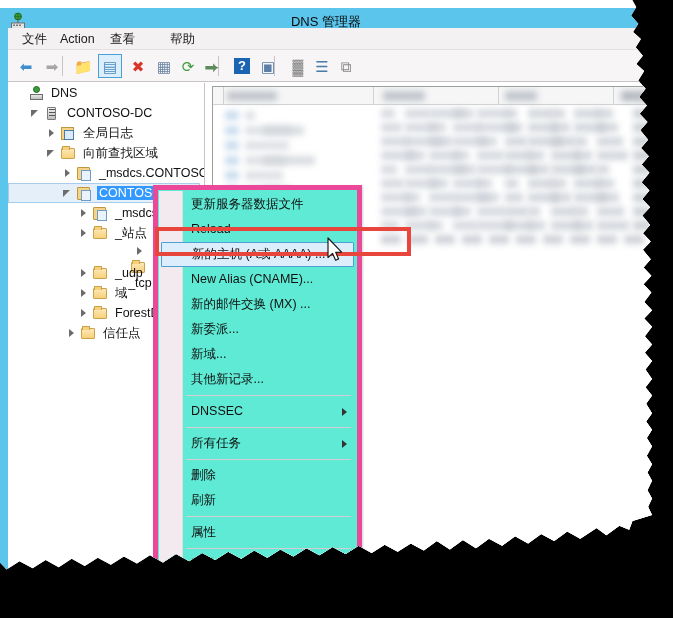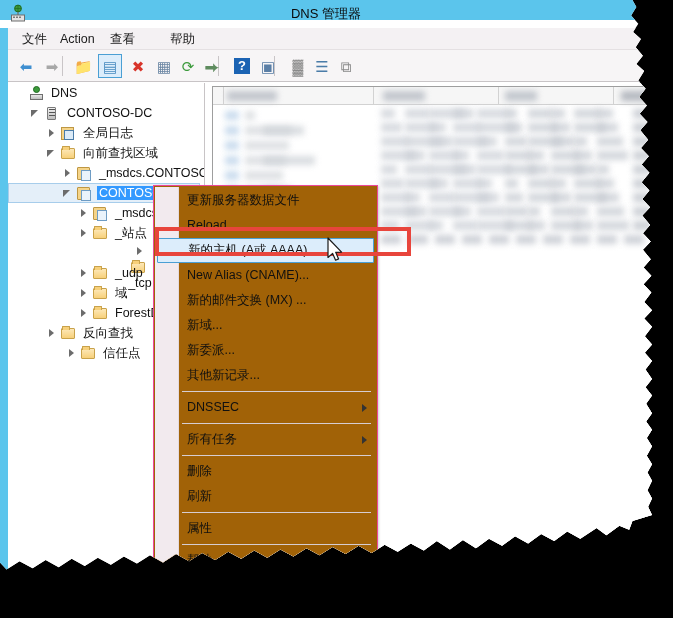--- a/index.html
+++ b/index.html
@@ -74,21 +74,21 @@
       33.0% 94.6%, 31.0% 93.4%, 29.0% 94.8%, 27.0% 93.6%, 25.0% 95.0%,
       23.0% 93.8%, 21.0% 95.2%, 19.0% 94.0%, 17.0% 95.4%, 15.0% 94.2%,
       13.0% 95.6%, 11.0% 94.4%, 9.0% 95.8%, 7.0% 94.6%, 5.0% 96.0%,
       3.0% 94.8%, 1.0% 96.2%, 0% 95.0%
     );
   }
 
   
   #titlebar {
     position: absolute;
-    left: 0; top: 0;
+    left: 0; top: 8px;
     width: 652px; height: 20px;
     background: #5BC5EC;
   }
   #titlebar .tb-icon {
     position: absolute; left: 8px; top: 4px;
     width: 20px; height: 20px;
   }
   #titlebar .tb-title {
     position: absolute;
     left: 0; top: 0; width: 652px;
@@ -258,23 +258,23 @@
   .blurblock {
     position: absolute;
     filter: blur(3px);
     opacity: 0.85;
   }
 
   
   #ctxmenu {
     position: absolute;
     left: 153px; top: 185px;
-    width: 225px;
-    background: #a16207;
-    border: 1px solid #ec4899;
+    width: 209px;
+    background: #5eead4;
+    border: 5px solid #ec4899;
     box-shadow: 1px 1px 2px rgba(0,0,0,0.18);
     z-index: 40;
     padding: 2px 0 3px 0;
   }
   #ctxgutter {
     position:absolute; left:1px; top:1px;
     width: 24px; bottom:1px;
     background:#F2EAEE;
     border-right:1px solid #E4DBE0;
   }
@@ -489,27 +489,20 @@
               <span class="ic-folder"></span>
             </span>
             <span class="tlabel">域</span>
           </div>
           <div class="tree-row" style="padding-left: 68px;">
             <span class="tw closed"></span>
             <span class="ticon">
               <span class="ic-folder"></span>
             </span>
             <span class="tlabel">ForestDnsZones</span>
-          </div>
-          <div class="tree-row" style="padding-left: 36px;">
-            <span class="tw closed"></span>
-            <span class="ticon">
-              <span class="ic-folder"></span>
-            </span>
-            <span class="tlabel">反向查找</span>
           </div>
           <div class="tree-row" style="padding-left: 56px;">
             <span class="tw closed"></span>
             <span class="ticon">
               <span class="ic-folder"></span>
             </span>
             <span class="tlabel">信任点</span>
           </div>
         </div>
     </div>
@@ -657,22 +650,22 @@
     </div>
 
     <div id="ctxmenu">
       <div id="ctxgutter"></div>
       <div id="ctxlist">
           <div class="ctx-item"><span>更新服务器数据文件</span></div>
           <div class="ctx-item"><span>Reload</span></div>
           <div class="ctx-item selected"><span>新的主机 (A或 AAAA) ...</span></div>
           <div class="ctx-item"><span>New Alias (CNAME)...</span></div>
           <div class="ctx-item"><span>新的邮件交换 (MX) ...</span></div>
+          <div class="ctx-item"><span>新委派...</span></div>
           <div class="ctx-item"><span>新域...</span></div>
-          <div class="ctx-item"><span>新委派...</span></div>
           <div class="ctx-item"><span>其他新记录...</span></div>
           <div class="ctx-sep"></div>
           <div class="ctx-item"><span>DNSSEC</span><span class="ctx-arrow"></span></div>
           <div class="ctx-sep"></div>
           <div class="ctx-item"><span>所有任务</span><span class="ctx-arrow"></span></div>
           <div class="ctx-sep"></div>
           <div class="ctx-item"><span>删除</span></div>
           <div class="ctx-item"><span>刷新</span></div>
           <div class="ctx-sep"></div>
           <div class="ctx-item"><span>属性</span></div>

